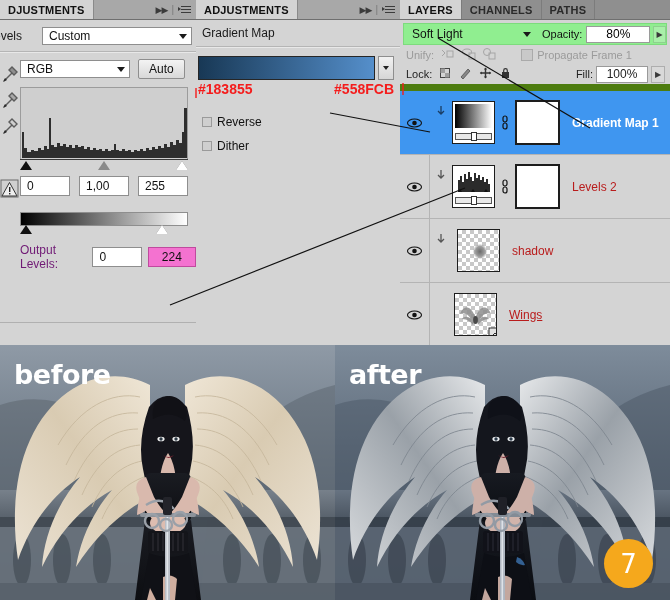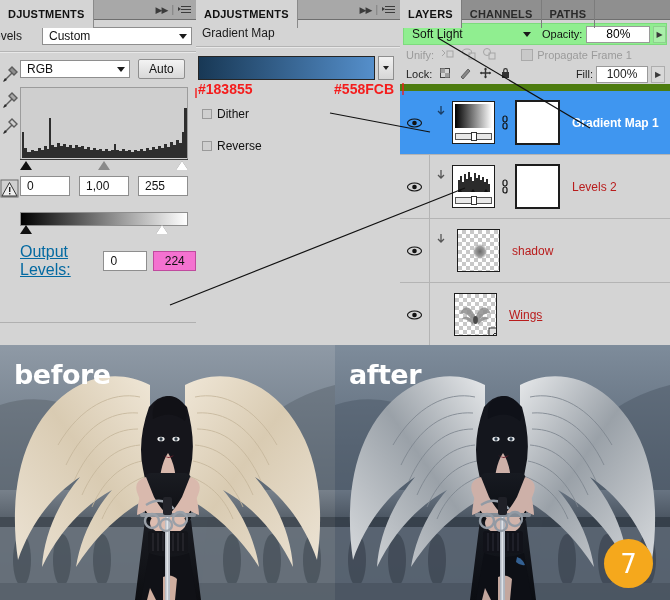--- a/index.html
+++ b/index.html
@@ -11,21 +11,21 @@
   }
   .root{position:relative;width:670px;height:600px;}
 
   
   .tabbar{
     height:19px;background:#a8a8a8;
     border-bottom:1px solid #6f6f6f;
     display:flex;align-items:stretch;position:relative;
   }
   .tab{
-    display:flex;align-items:center;padding:14px 8px;
+    display:flex;align-items:center;padding:5px 8px;
     font-size:11px;font-weight:bold;color:#2a2a2a;
     letter-spacing:.2px;
     border-right:1px solid #8a8a8a;
   }
   .tab.active{background:#d4d4d4;color:#111;}
   .tabspacer{flex:1;}
   .tabicons{display:flex;align-items:center;gap:4px;padding-right:5px;}
   .dblarrow{font-size:9px;color:#3b3b3b;letter-spacing:-1px;}
   .pipe{color:#7a7a7a;font-size:10px;}
   .menuico{display:inline-block;width:13px;height:9px;position:relative;}
@@ -75,21 +75,21 @@
   .inputs{display:flex;gap:9px;margin:3px 0 0 20px;}
   .numfield{
     width:50px;height:20px;background:#fff;border:1px solid #8e8e8e;
     font-size:12px;color:#111;display:flex;align-items:center;padding-left:6px;box-sizing:border-box;
   }
   .out-grad{
     width:168px;height:14px;margin:16px 0 0 20px;
     background:linear-gradient(90deg,#000,#fff);border:1px solid #8e8e8e;box-sizing:border-box;
   }
   .out-row{display:flex;align-items:center;margin:6px 0 0 20px;gap:6px;}
-  .out-lab{font-size:16px;color:#0369a1;text-decoration:underline;}
+  .out-lab{font-size:12px;color:#701a75;}
   .numfield.sm{width:56px;}
   .numfield.pink{background:#f472d0;border-color:#c04a9e;justify-content:center;padding-left:0;color:#111;}
   .eyedroppers{position:absolute;left:0;top:60px;width:20px;}
   .eyed{width:20px;height:26px;display:block;}
   .warnico{position:absolute;left:0;top:178px;width:20px;height:22px;}
   .lv-bottombar{
     position:absolute;left:0;bottom:0;width:196px;height:22px;background:#d4d4d4;
     border-top:1px solid #b0b0b0;
   }
 
@@ -392,27 +392,27 @@
       <div class="gm-gradbtn">
         <span class="caret"></span>
       </div>
     </div>
 
     <div class="hexrow">
       <span class="hexlab">#183855</span>
       <span class="hexlab">#558FCB</span>
     </div>
 
+    <div class="cbrow" style="margin-top:18px;">
+      <span class="cbox"></span>
+      <span class="cblab">Reverse</span>
+    </div>
     <div class="cbrow">
       <span class="cbox"></span>
       <span class="cblab">Dither</span>
-    </div>
-    <div class="cbrow" style="margin-top:18px;">
-      <span class="cbox"></span>
-      <span class="cblab">Reverse</span>
     </div>
 
     <div class="gm-bottombar">
       <span>
         <svg width="15" height="13" viewBox="0 0 15 13">
             <path d="M2 7 q3-5 8-4 l-1-2 5 3 -5 3 1-2 q-4-1-6 3z" fill="#b8b8b8" stroke="#888" stroke-width=".6"></path>
           </svg>
       </span>
       <span>
         <svg width="15" height="13" viewBox="0 0 15 13">

